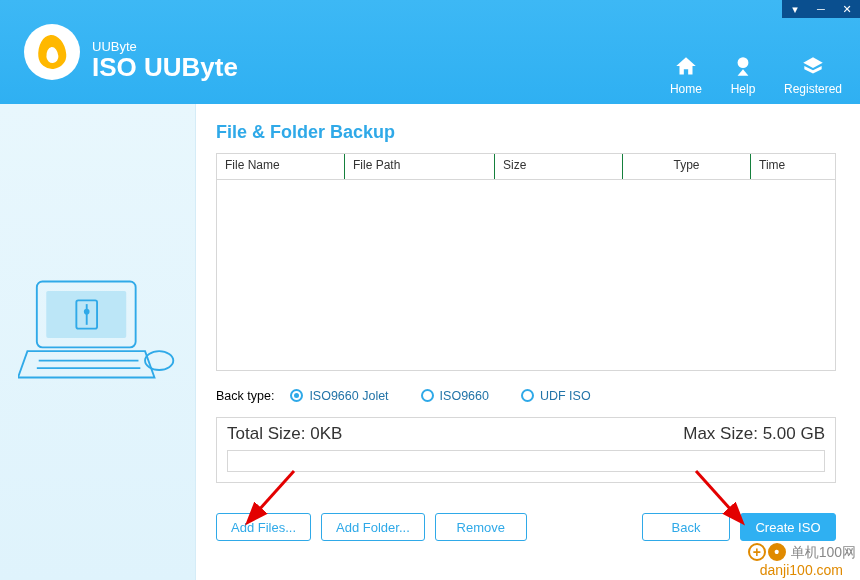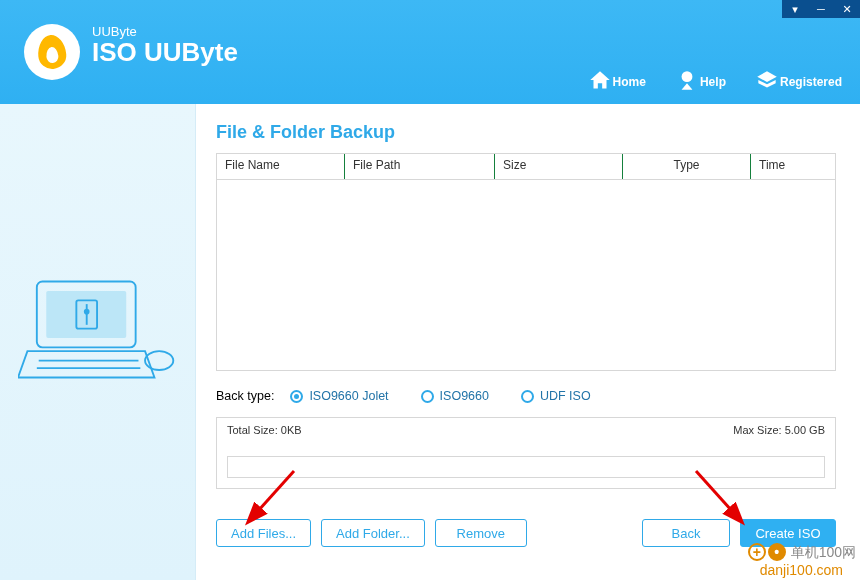--- a/index.html
+++ b/index.html
@@ -16,21 +16,21 @@
   position: absolute;
   top: 0; right: 0;
   display: flex;
   background: #0a4f8f;
 }
 .titlebar-controls > div {
   width: 26px; height: 18px;
   display: flex; align-items: center; justify-content: center;
   color: #fff; font-size: 11px; cursor: pointer;
 }
-.logo-block { display: flex; align-items: flex-start; margin-left: 24px; }
+.logo-block { display: flex; align-items: flex-end; margin-left: 24px; }
 .logo-circle {
   width: 56px; height: 56px; border-radius: 50%;
   background: #fff; display: flex; align-items: center; justify-content: center;
 }
 .flame {
   width: 28px; height: 34px;
   background: #ffb800;
   border-radius: 50% 50% 50% 50% / 60% 60% 40% 40%;
   position: relative;
   transform: rotate(-5deg);
@@ -42,22 +42,22 @@
 }
 .logo-text { margin-left: 12px; color: #fff; }
 .logo-text .small { font-size: 13px; font-weight: 400; }
 .logo-text .big { font-size: 26px; font-weight: 600; line-height: 1; }
 
 .header-nav {
   position: absolute; right: 18px; bottom: 8px;
   display: flex; gap: 28px;
 }
 .header-nav-item {
-  display: flex; flex-direction: row; align-items: center;
-  color: #fff; font-size: 12px; cursor: pointer; font-weight: bold;
+  display: flex; flex-direction: column; align-items: center;
+  color: #fff; font-size: 12px; cursor: pointer;
 }
 .header-nav-item svg { width: 26px; height: 26px; margin-bottom: 2px; }
 
 .content {
   display: flex;
   height: calc(580px - 104px);
 }
 .sidebar {
   width: 196px;
   background: linear-gradient(to bottom, #e8f7fd, #dff3fc);
@@ -96,42 +96,42 @@
 .col-size { width: 128px; }
 .col-type { width: 128px; text-align: center; }
 .col-time { flex: 1; }
 
 .back-type {
   margin-top: 18px;
   font-size: 12.5px;
   display: flex; align-items: center; gap: 16px;
 }
 .radio-opt {
-  display: inline-flex; align-items: flex-end; gap: 6px;
+  display: inline-flex; align-items: flex-start; gap: 6px;
   cursor: pointer;
   margin-right: 16px;
 }
 .radio-circle {
   width: 13px; height: 13px; border-radius: 50%;
   border: 2px solid #2fa9e8;
   display: inline-flex; align-items: center; justify-content: center;
 }
 .radio-circle.on::after {
   content: ""; width: 5px; height: 5px; border-radius: 50%; background: #2fa9e8;
 }
 .radio-label { color: #2274a8; font-size: 12.5px; }
 
 .size-panel {
   margin-top: 14px;
   border: 1px solid #d7d7d7;
   padding: 6px 10px 10px;
 }
 .size-row {
   display: flex; justify-content: space-between;
-  font-size: 11px; color: #333; margin-bottom: 20px;
+  font-size: 17px; color: #333; margin-bottom: 6px;
 }
 .progress {
   height: 22px; border: 1px solid #d7d7d7; background: #fff;
 }
 
 .button-row {
   margin-top: 30px;
   display: flex; gap: 10px;
   align-items: center;
 }

